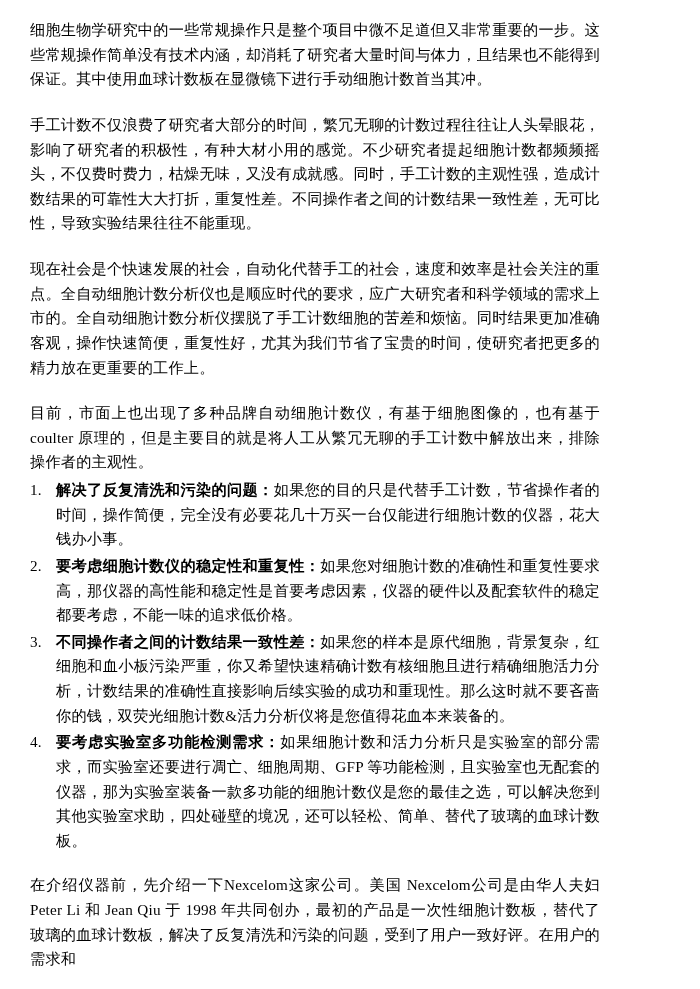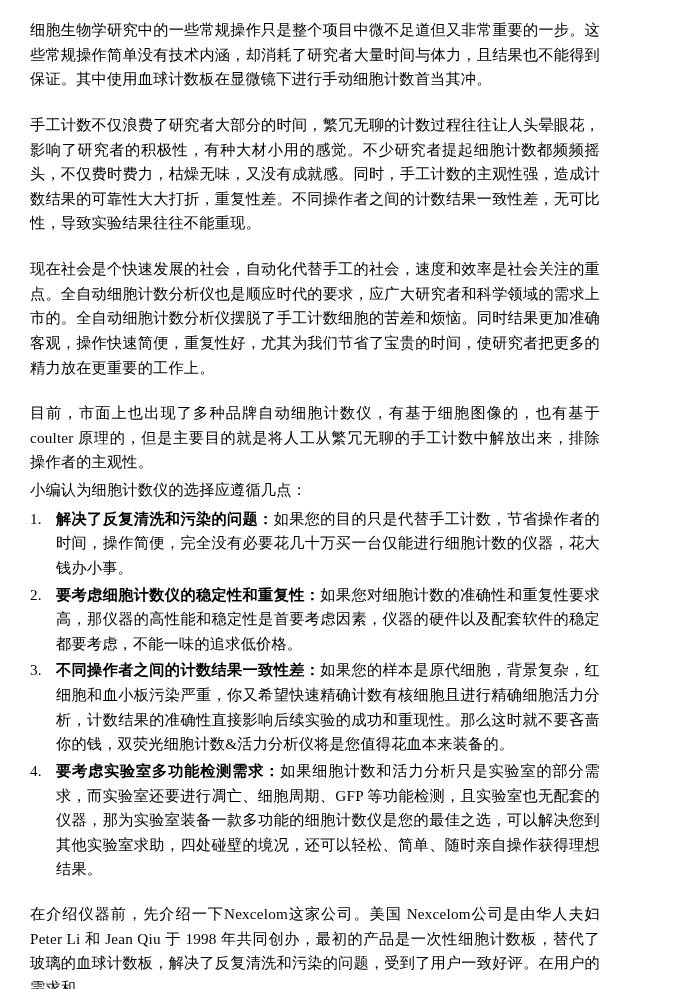--- a/index.html
+++ b/index.html
@@ -80,32 +80,31 @@
 </head>
 <body>
 
 <div class="page">
 
   <p class="para">细胞生物学研究中的一些常规操作只是整个项目中微不足道但又非常重要的一步。这些常规操作简单没有技术内涵，却消耗了研究者大量时间与体力，且结果也不能得到保证。其中使用血球计数板在显微镜下进行手动细胞计数首当其冲。</p>
   <p class="para">手工计数不仅浪费了研究者大部分的时间，繁冗无聊的计数过程往往让人头晕眼花，影响了研究者的积极性，有种大材小用的感觉。不少研究者提起细胞计数都频频摇头，不仅费时费力，枯燥无味，又没有成就感。同时，手工计数的主观性强，造成计数结果的可靠性大大打折，重复性差。不同操作者之间的计数结果一致性差，无可比性，导致实验结果往往不能重现。</p>
   <p class="para">现在社会是个快速发展的社会，自动化代替手工的社会，速度和效率是社会关注的重点。全自动细胞计数分析仪也是顺应时代的要求，应广大研究者和科学领域的需求上市的。全自动细胞计数分析仪摆脱了手工计数细胞的苦差和烦恼。同时结果更加准确客观，操作快速简便，重复性好，尤其为我们节省了宝贵的时间，使研究者把更多的精力放在更重要的工作上。</p>
   <p class="para tight">目前，市面上也出现了多种品牌自动细胞计数仪，有基于细胞图像的，也有基于 coulter 原理的，但是主要目的就是将人工从繁冗无聊的手工计数中解放出来，排除操作者的主观性。</p>
 
-  <p class="intro">小编认为细胞计数仪的选择应遵循几点：</p>
 
   <ol class="points">
     <li>
       <span class="num">1.</span><span class="bold">解决了反复清洗和污染的问题：</span><span>如果您的目的只是代替手工计数，节省操作者的时间，操作简便，完全没有必要花几十万买一台仅能进行细胞计数的仪器，花大钱办小事。</span>
     </li>
     <li>
       <span class="num">2.</span><span class="bold">要考虑细胞计数仪的稳定性和重复性：</span><span>如果您对细胞计数的准确性和重复性要求高，那仪器的高性能和稳定性是首要考虑因素，仪器的硬件以及配套软件的稳定都要考虑，不能一味的追求低价格。</span>
     </li>
     <li>
       <span class="num">3.</span><span class="bold">不同操作者之间的计数结果一致性差：</span><span>如果您的样本是原代细胞，背景复杂，红细胞和血小板污染严重，你又希望快速精确计数有核细胞且进行精确细胞活力分析，计数结果的准确性直接影响后续实验的成功和重现性。那么这时就不要吝啬你的钱，双荧光细胞计数&amp;活力分析仪将是您值得花血本来装备的。</span>
     </li>
     <li>
-      <span class="num">4.</span><span class="bold">要考虑实验室多功能检测需求：</span><span>如果细胞计数和活力分析只是实验室的部分需求，而实验室还要进行凋亡、细胞周期、GFP 等功能检测，且实验室也无配套的仪器，那为实验室装备一款多功能的细胞计数仪是您的最佳之选，可以解决您到其他实验室求助，四处碰壁的境况，还可以轻松、简单、随时亲自操作获得理想结果。</span>
+      <span class="num">4.</span><span class="bold">要考虑实验室多功能检测需求：</span><span>如果细胞计数和活力分析只是实验室的部分需求，而实验室还要进行凋亡、细胞周期、GFP 等功能检测，且实验室也无配套的仪器，那为实验室装备一款多功能的细胞计数仪是您的最佳之选，可以解决您到其他实验室求助，四处碰壁的境况，还可以轻松、简单、替代了玻璃的血球计数板。</span>
     </li>
   </ol>
 
   <p class="closing2">在介绍仪器前，先介绍一下Nexcelom这家公司。美国 Nexcelom公司是由华人夫妇 Peter Li 和 Jean Qiu 于 1998 年共同创办，最初的产品是一次性细胞计数板，替代了玻璃的血球计数板，解决了反复清洗和污染的问题，受到了用户一致好评。在用户的需求和</p>
 
 </div>
 
 </body></html>

